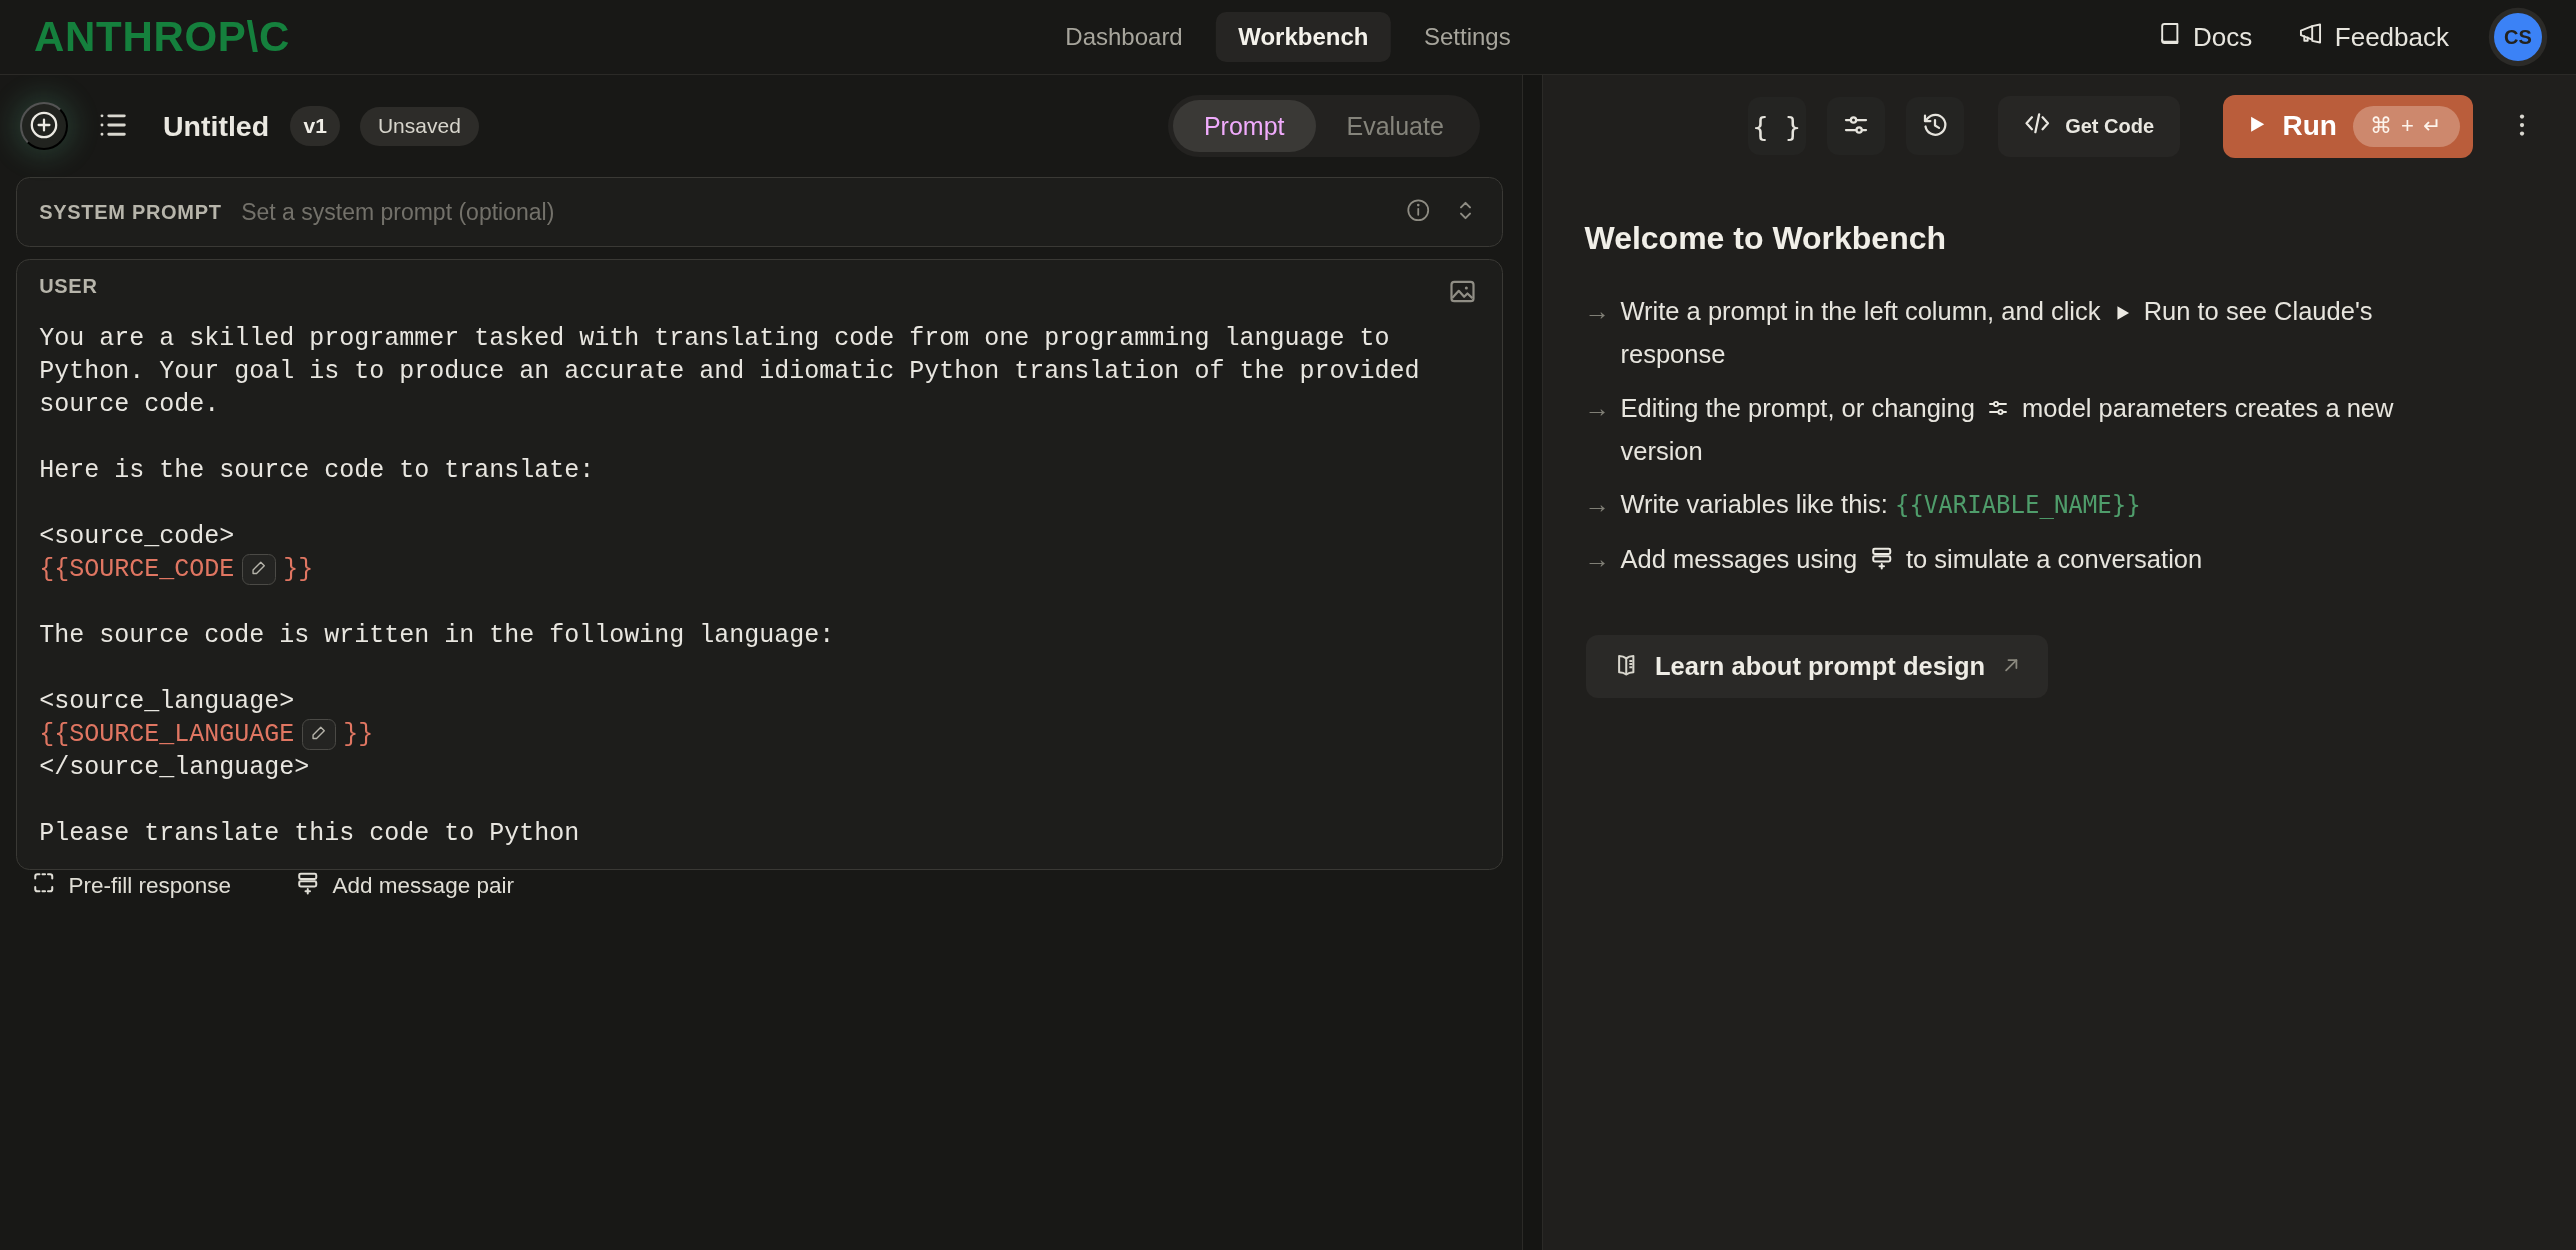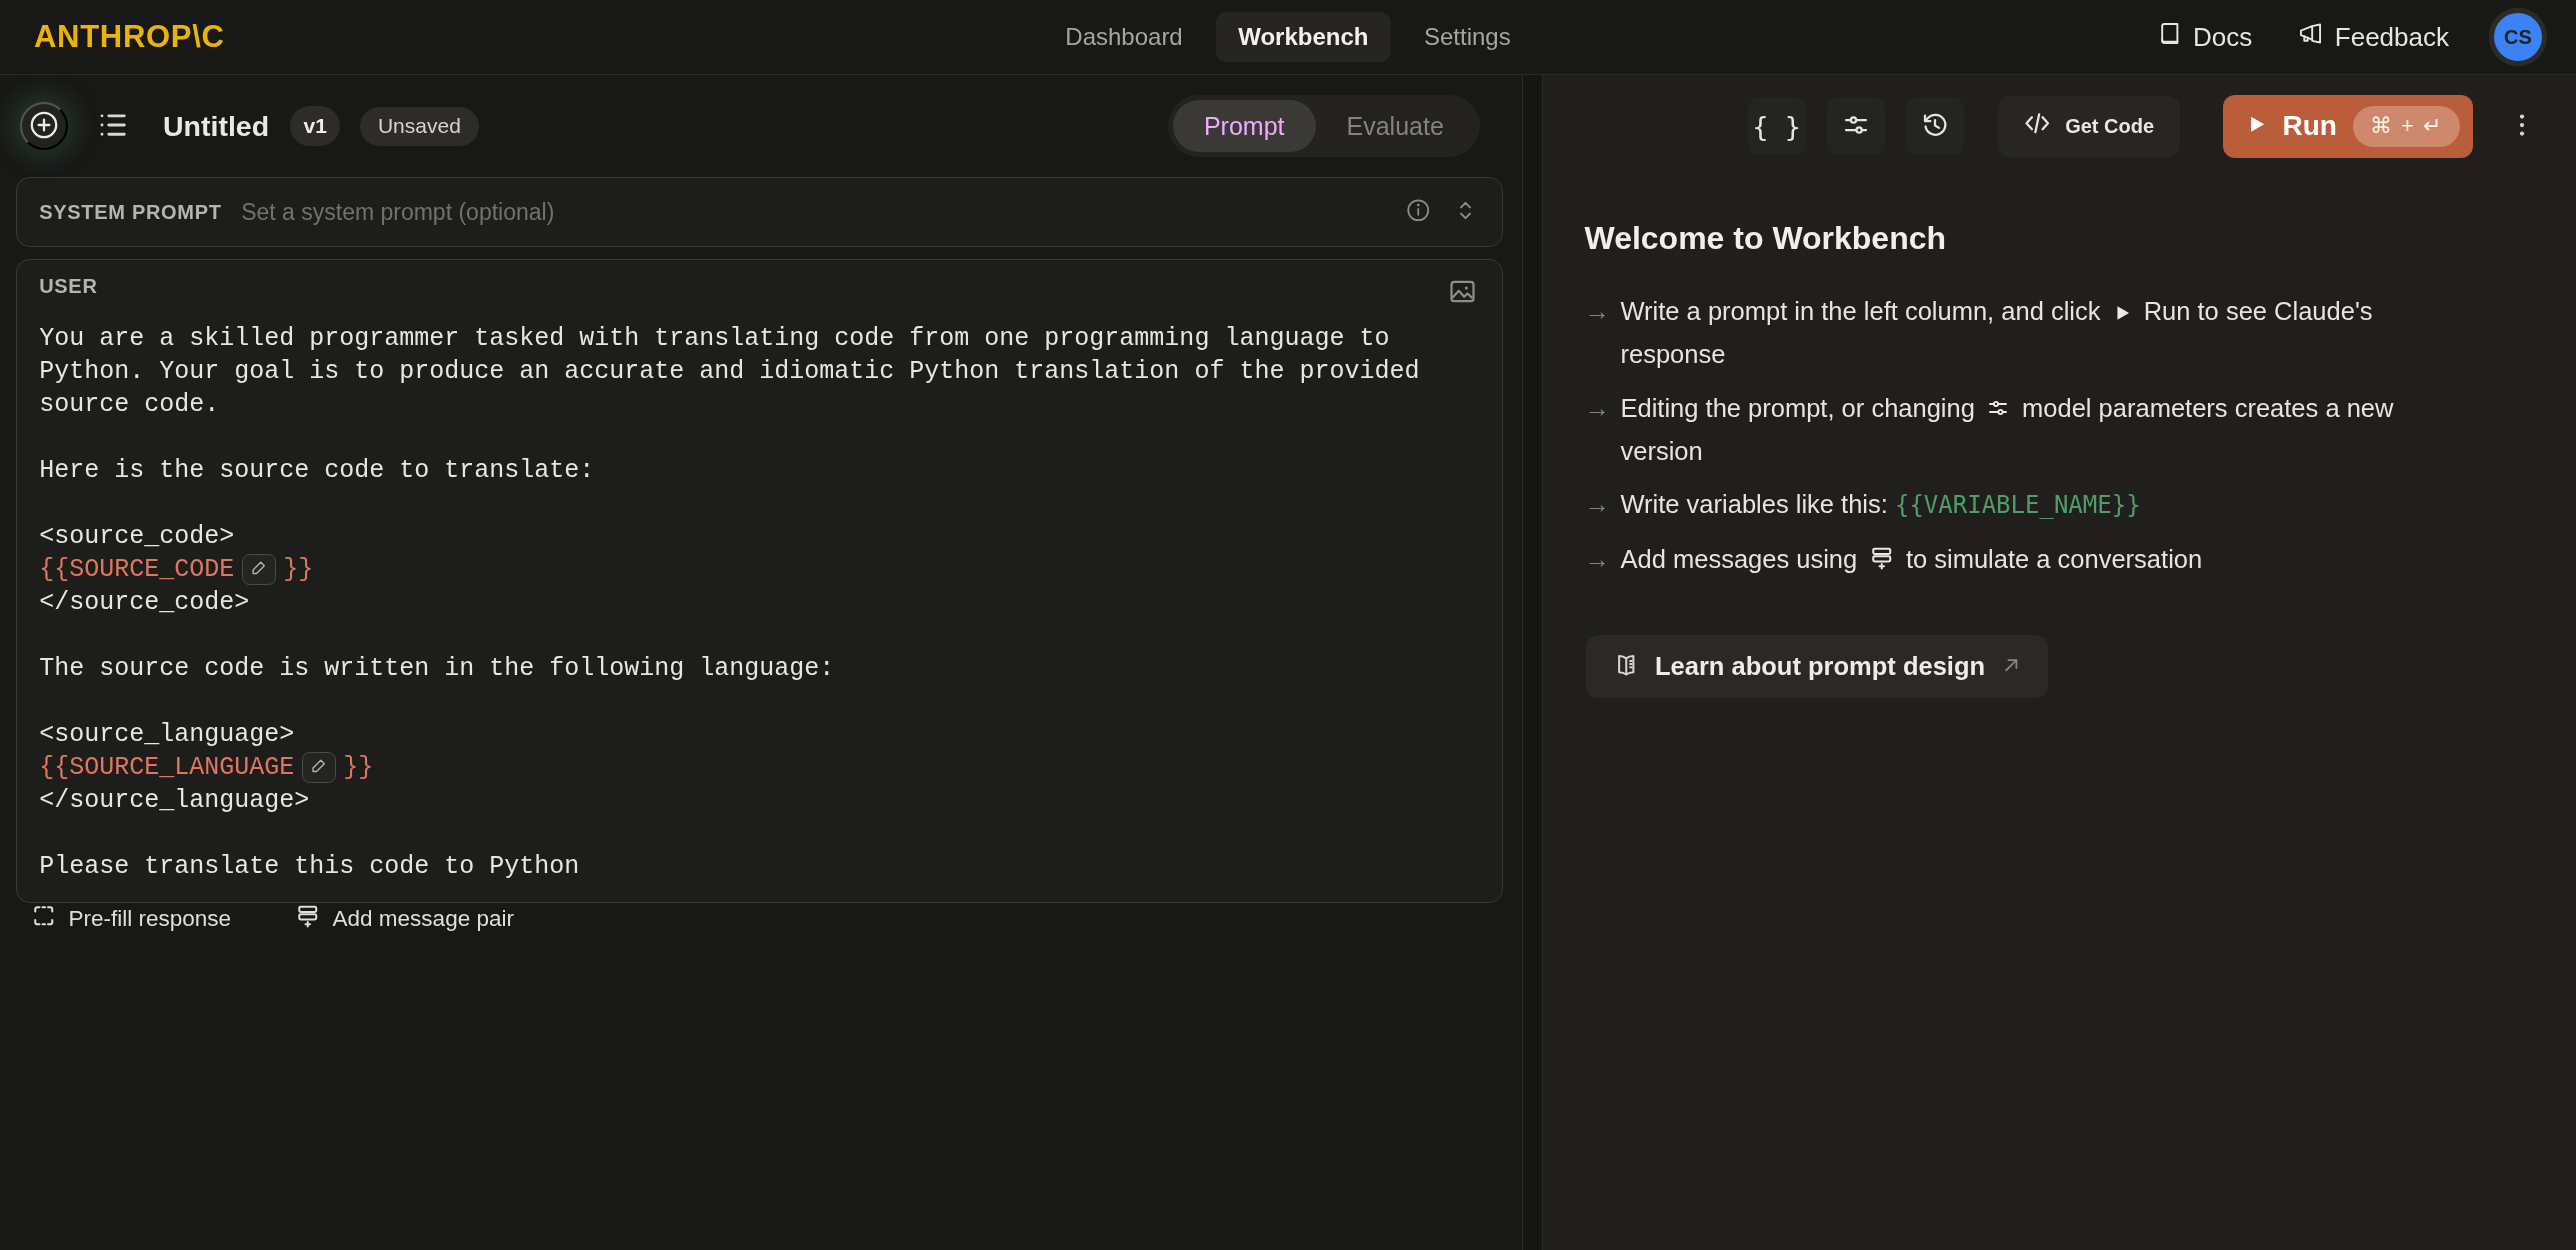--- a/index.html
+++ b/index.html
@@ -16,21 +16,21 @@
     --line:#2b2a27; --chip:#2d2c29; --salmon:#e07662; --green:#4f9d6b; --run:#ba5d3b;
   }
   .app { display:flex; flex-direction:column; height:100%; }
 
   
   .topnav{
     height:75px; flex:0 0 75px; background:var(--bg);
     border-bottom:1.5px solid var(--line);
     display:flex; align-items:center; padding:0 34px; position:relative;
   }
-  .logo{ font-size:31px; font-weight:700; letter-spacing:0.7px; color:#eab308; }
+  .logo{ font-size:42px; font-weight:700; letter-spacing:0.7px; color:#15803d; }
   .nav-center{
     position:absolute; left:50%; top:0; transform:translateX(-50%);
     height:100%; display:flex; align-items:center; gap:10.5px;
   }
   .nav-item{ font-size:24px; color:#a7a59c; padding:11.2px 22.5px; border-radius:10.5px; cursor:pointer; }
   .nav-item.active{ background:#262523; color:#f4f2eb; font-weight:700; }
   .nav-right{ margin-left:auto; display:flex; align-items:center; gap:45px; }
   .nav-link{ display:flex; align-items:center; gap:10.5px; font-size:26px; color:#e7e5de; cursor:pointer; }
   .avatar{
     width:48px; height:48px; border-radius:50%; background:#3b82f6; color:#23221e;
@@ -240,21 +240,20 @@
             <span class="var">{{SOURCE_CODE</span>
             <button class="var-edit">
               <span class="ic">
                 <svg width="19.5" height="19.5" viewBox="0 0 24 24" fill="none" stroke="currentColor" stroke-width="1.7" stroke-linejoin="round">
                     <path d="M14.5 5.2l4.3 4.3L9.3 19H5v-4.3l9.5-9.5z"></path>
                   </svg>
               </span>
             </button>
             <span class="var">}}</span>
           </div>
-          <p>&lt;/source_code&gt;</p>
           <div class="blank"></div>
           <p>The source code is written in the following language:</p>
           <div class="blank"></div>
           <p>&lt;source_language&gt;</p>
           <div class="var-row">
             <span class="var">{{SOURCE_LANGUAGE</span>
             <button class="var-edit">
               <span class="ic">
                 <svg width="19.5" height="19.5" viewBox="0 0 24 24" fill="none" stroke="currentColor" stroke-width="1.7" stroke-linejoin="round">
                     <path d="M14.5 5.2l4.3 4.3L9.3 19H5v-4.3l9.5-9.5z"></path>

